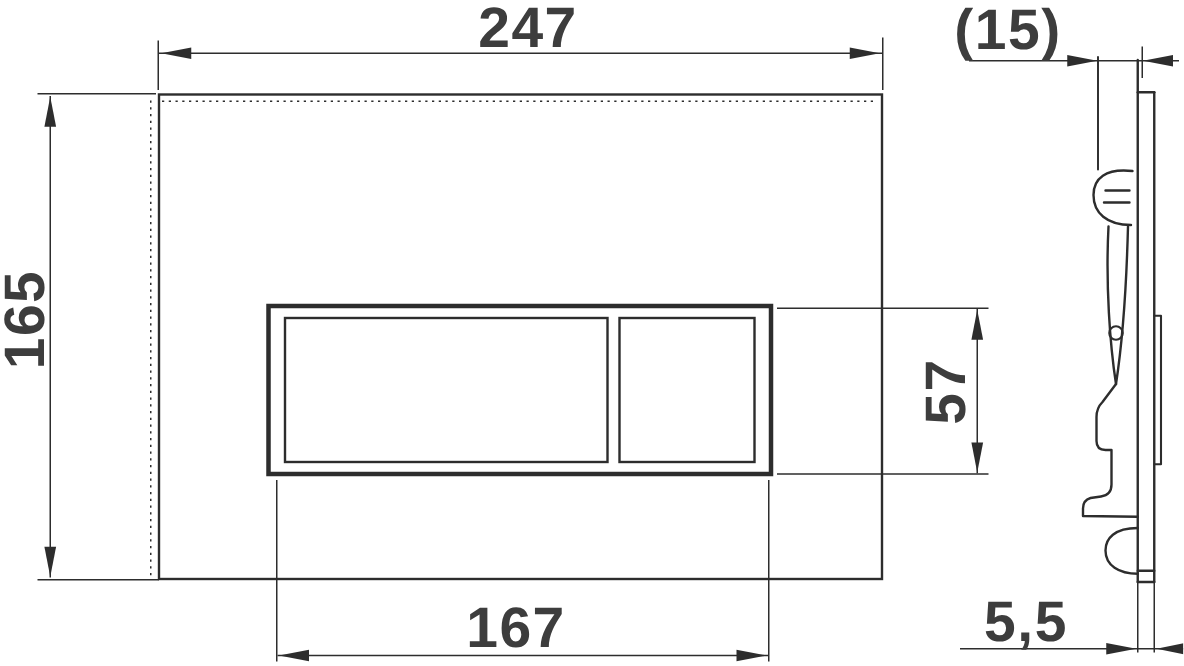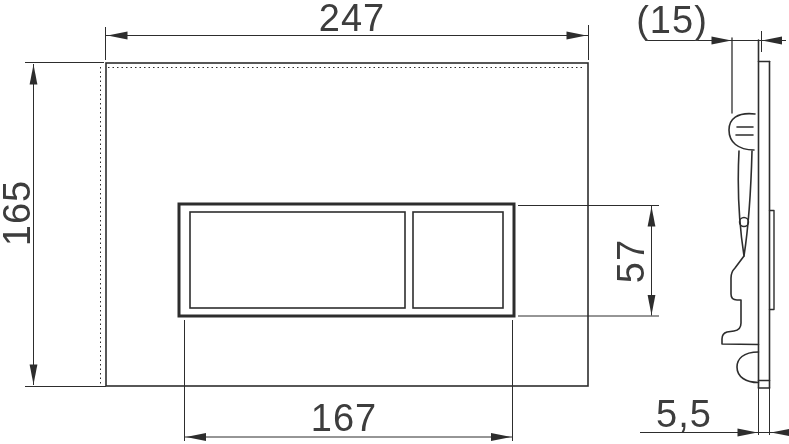--- a/index.html
+++ b/index.html
@@ -2,20 +2,21 @@
 <html><head>
 <meta charset="utf-8">
 <style>
   html,body{margin:0;padding:0;background:#ffffff;}
   .canvas{
     position:relative;
     width:789px;height:444px;
     background:#ffffff;
     font-family:"Liberation Sans", sans-serif;
     overflow:hidden;
+    font-weight:bold;
   }
   svg{display:block;}
   .dim-text{
     font-family:"Liberation Sans", sans-serif;
     font-size:38px;
     letter-spacing:1px;
     fill:#3d3d3d;
   }
 </style>
 </head>

